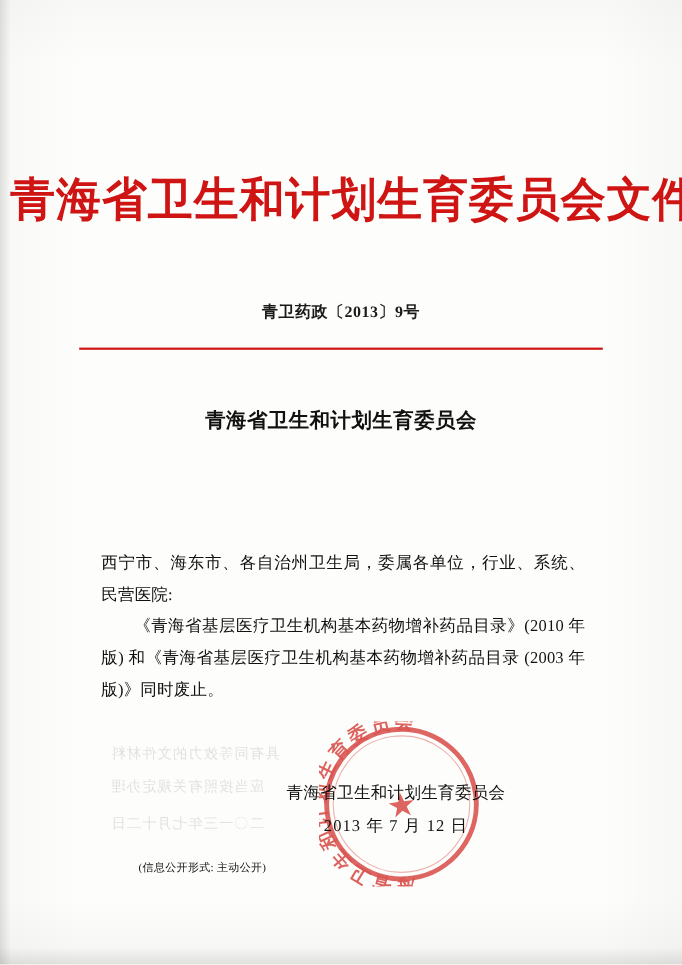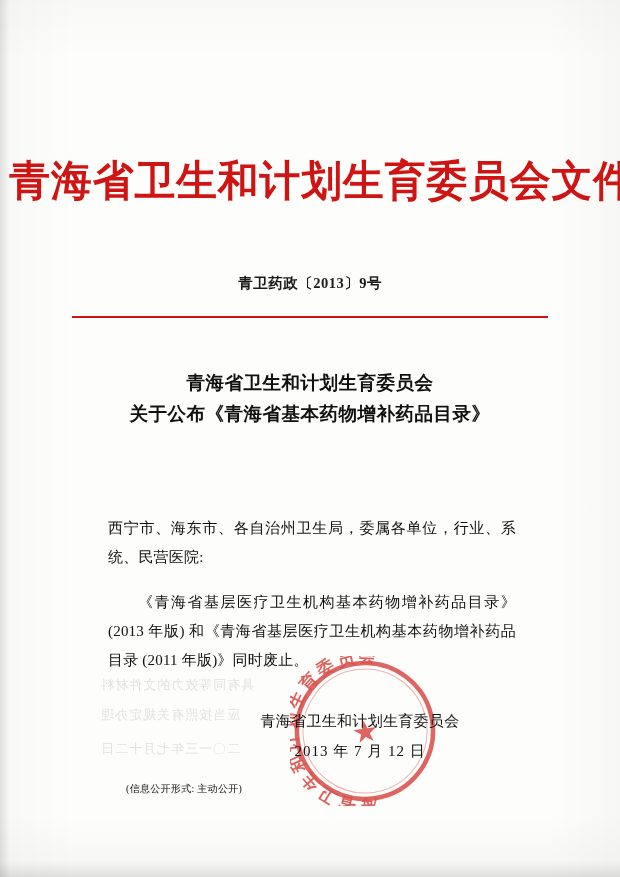--- a/index.html
+++ b/index.html
@@ -94,21 +94,21 @@
     top: 498px;
     left: 92px;
     width: 440px;
     color: #111;
     font-size: 15px;
     line-height: 29px;
     letter-spacing: 0.2px;
     text-align: justify;
   }
   .body-para {
-    margin: 16px;
+    margin: 0;
   }
   .indent-2 {
     text-indent: 2em;
   }
 
   
   .signature {
     position: absolute;
     top: 706px;
     left: 0;
@@ -190,30 +190,29 @@
   <div class="masthead">
     <div class="masthead-title">青海省卫生和计划生育委员会文件</div>
   </div>
 
   <div class="doc-number">青卫药政〔2013〕9号</div>
 
   <div class="red-rule"></div>
 
   <div class="title-block">
     <div class="title-line">青海省卫生和计划生育委员会</div>
-    <div class="title-line">关于公布《青海省基本药物增补药品目录》</div>
   </div>
 
   <div class="ghost ghost-1">具有同等效力的文件材料</div>
   <div class="ghost ghost-2">应当按照有关规定办理</div>
   <div class="ghost ghost-3">二〇一三年七月十二日</div>
 
   <div class="body-block">
     <p class="body-para">西宁市、海东市、各自治州卫生局，委属各单位，行业、系统、民营医院:</p>
-    <p class="body-para indent-2">《青海省基层医疗卫生机构基本药物增补药品目录》(2013 年版) 和《青海省基层医疗卫生机构基本药物增补药品目录 (2011 年版)》同时废止。</p>
+    <p class="body-para indent-2">《青海省基层医疗卫生机构基本药物增补药品目录》(2010 年版) 和《青海省基层医疗卫生机构基本药物增补药品目录 (2003 年版)》同时废止。</p>
   </div>
 
   <div class="seal">
     <svg width="150" height="150" viewBox="0 0 150 150" xmlns="http://www.w3.org/2000/svg">
       <g transform="rotate(-8 75 75)">
         <circle cx="75" cy="75" r="68" fill="none" stroke="#d2302c" stroke-width="4.5" opacity="0.9"></circle>
         <circle cx="75" cy="75" r="62" fill="none" stroke="#d2302c" stroke-width="1" opacity="0.45"></circle>
         <path id="sealArc" d="M 75,144 A 69,69 0 1 1 75.1,144" fill="none"></path>
         <text font-family="'DejaVu Serif','Liberation Serif',serif" font-size="17" font-weight="bold" fill="#d2302c" letter-spacing="3.2" opacity="0.92">
           <textPath href="#sealArc" startOffset="25%" text-anchor="middle">青海省卫生和计划生育委员会</textPath>

